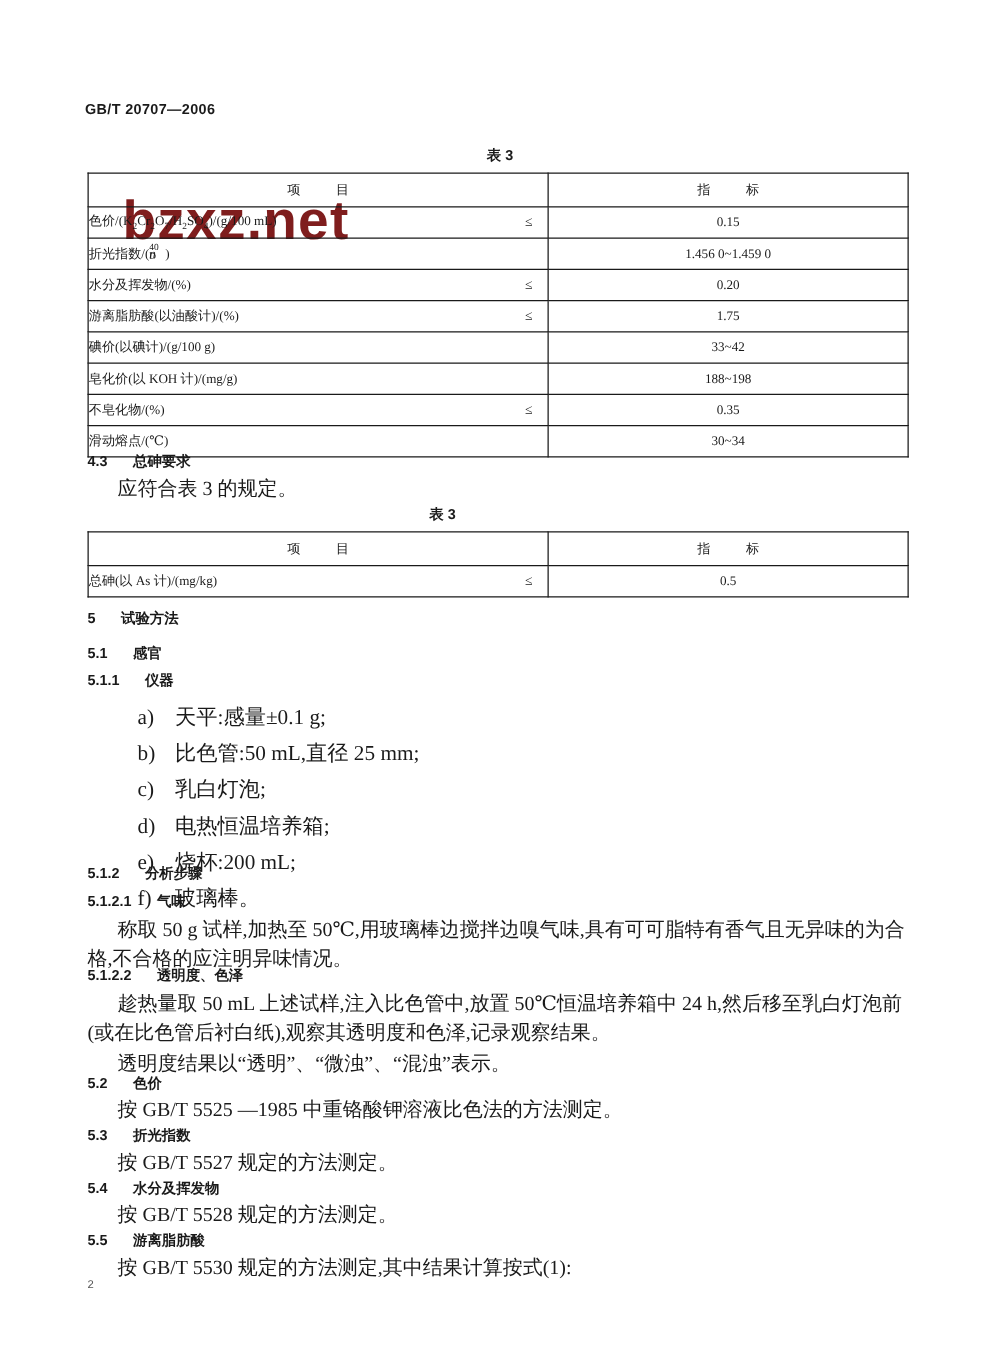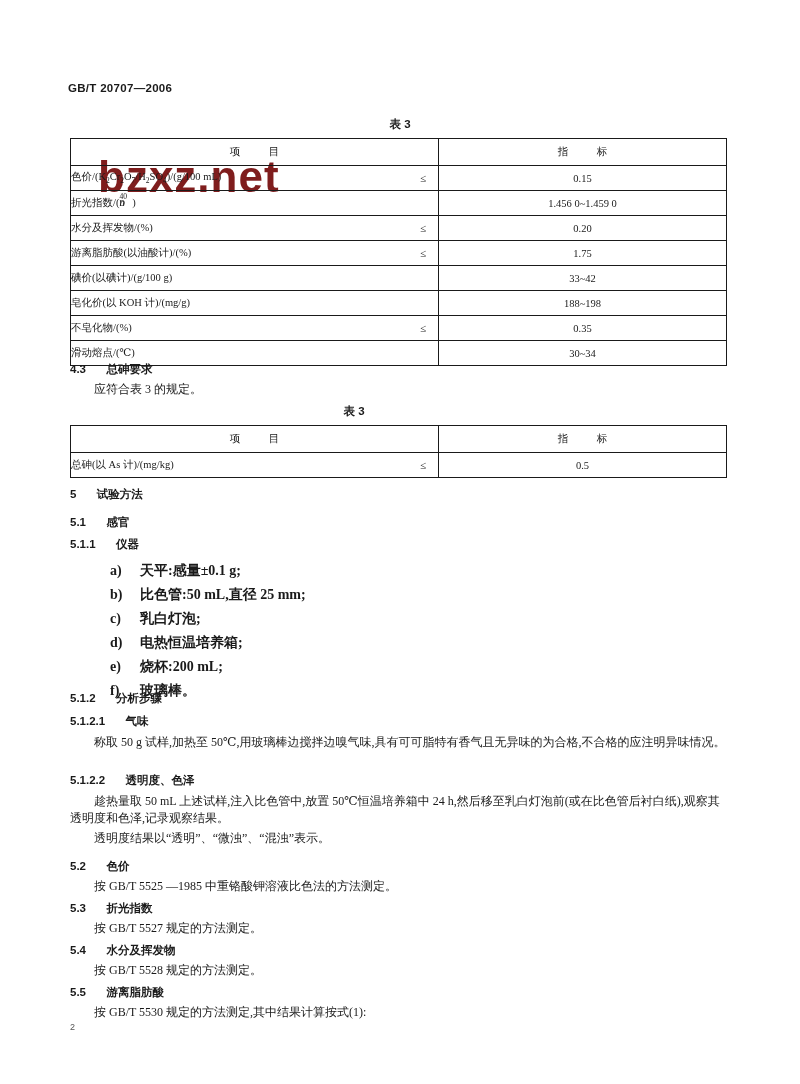--- a/index.html
+++ b/index.html
@@ -111,29 +111,28 @@
 
   .sec-h {
     font-size: 11.5px;
     font-weight: bold;
     font-family: "Liberation Sans", sans-serif;
     margin: 0;
     padding: 0;
   }
   .sec-num { display: inline-block; }
   .body-p {
-    font-size: 12px;
+    font-size: 16px;
     line-height: 1.42;
     margin: 0;
     text-indent: 24px;
   }
   .list-item {
-    font-size: 14px;
+    font-size: 17px;
     white-space: nowrap;
-    font-weight: bold;
   }
   .list-item .lbl {
     display: inline-block;
     width: 30px;
   }
   .pagenum {
     position: absolute;
     left: 70px;
     top: 1022px;
     font-size: 9px;

